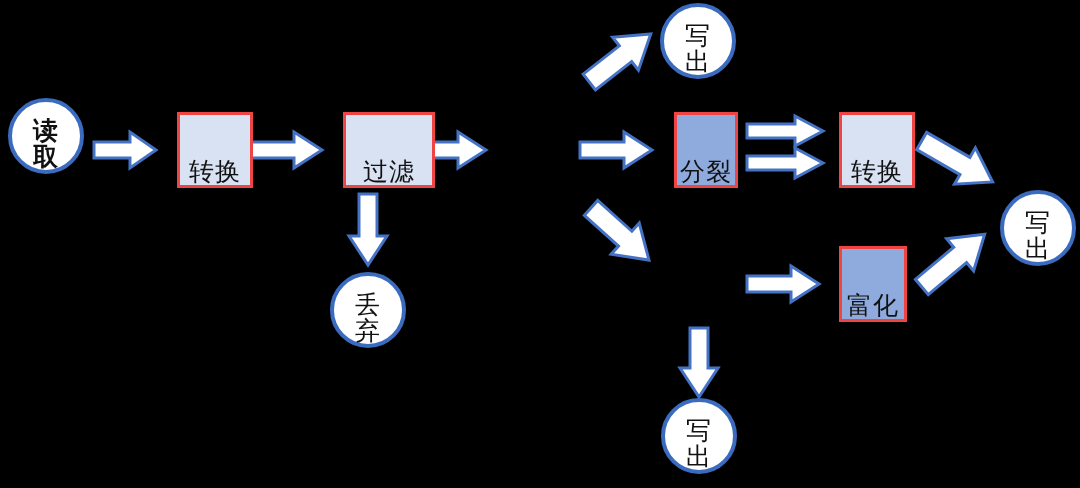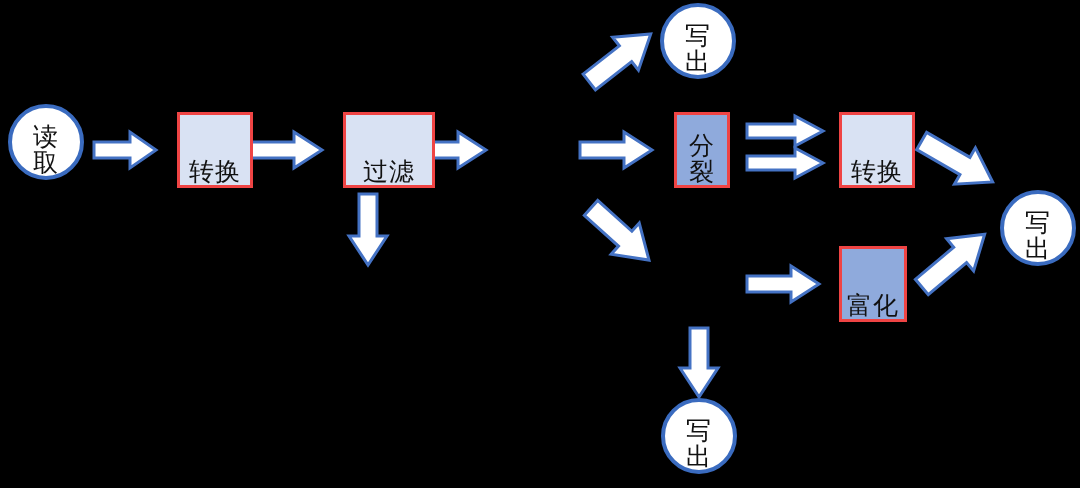--- a/index.html
+++ b/index.html
@@ -130,39 +130,42 @@
   </div>
 
   <div class="arrow" style="left:908px; top:222px; width:92px; height:76px;">
     <svg width="92" height="76" viewBox="0 0 92 76">
       <g transform="rotate(-40 46 38)">
         <polygon points="4,28 54,28 54,17 86,38 54,59 54,48 4,48" fill="#FFFFFF" stroke="#4472C4" stroke-width="3" stroke-linejoin="miter"></polygon>
       </g>
     </svg>
   </div>
 
-  <div class="node circle" style="left:8px; top:104px; width:76px; height:76px;">
+  <div class="node circle" style="left:8px; top:98px; width:76px; height:76px;font-weight:bold;">
     <span class="label">读取</span>
   </div>
 
   <div class="node box fill-light" style="left:164px; top:112px; width:76px; height:76px;">
     <span>转换</span>
   </div>
 
   <div class="node box fill-light" style="left:330px; top:112px; width:92px; height:76px;">
     <span>过滤</span>
   </div>
 
+  <div class="node circle" style="left:330px; top:272px; width:76px; height:76px;">
+    <span class="label">丢弃</span>
+  </div>
 
 
   <div class="node circle" style="left:660px; top:3px; width:76px; height:76px;">
     <span class="label">写出</span>
   </div>
 
-  <div class="node box fill-mid" style="left:661px; top:112px; width:56px; height:76px;">
+  <div class="node box fill-mid" style="left:661px; top:112px; width:64px; height:76px;">
     <span>分裂</span>
   </div>
 
   <div class="node box fill-light" style="left:826px; top:112px; width:76px; height:76px;">
     <span>转换</span>
   </div>
 
 
   <div class="node box fill-mid" style="left:826px; top:246px; width:68px; height:76px;">
     <span>富化</span>

